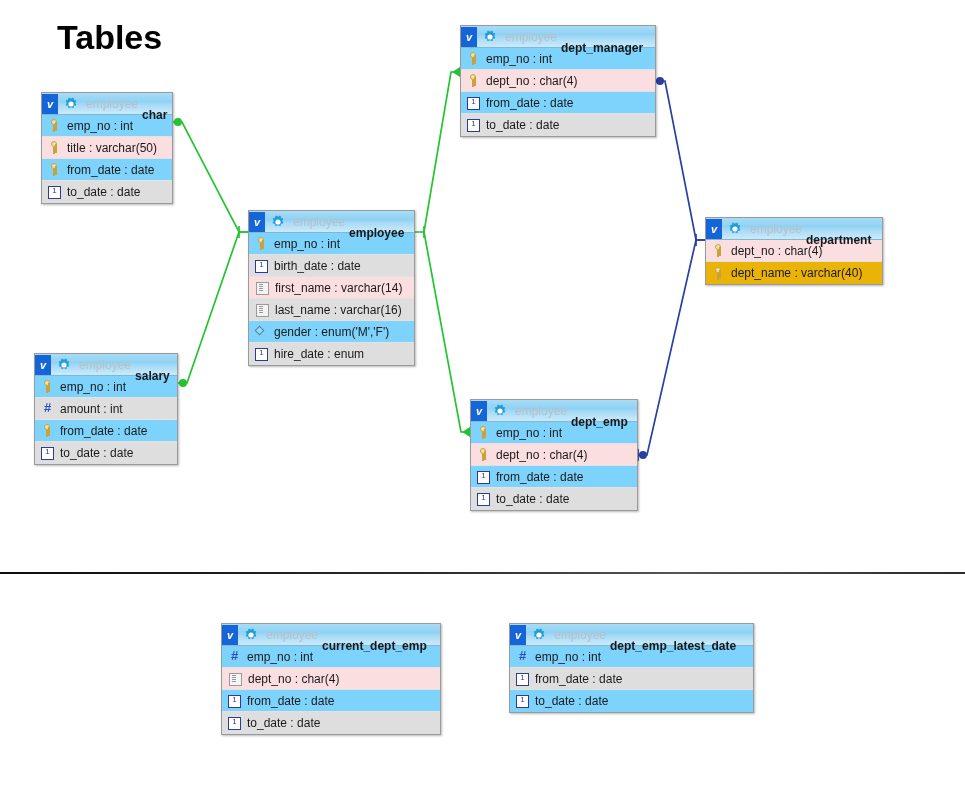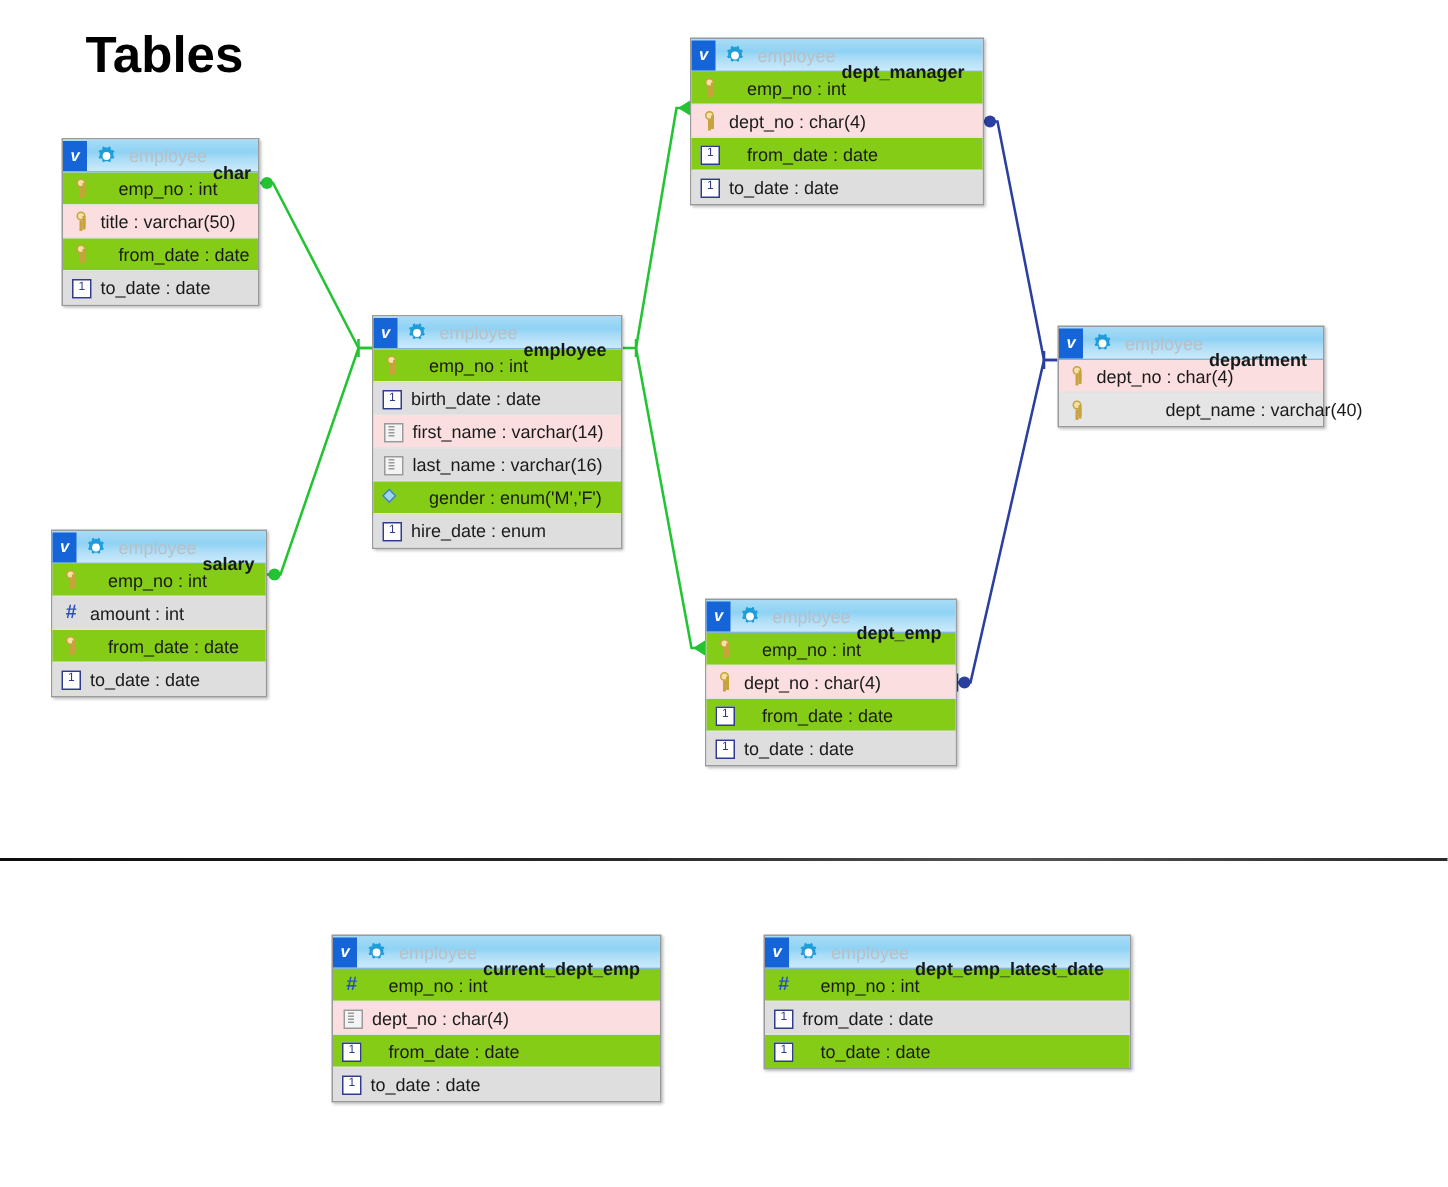--- a/index.html
+++ b/index.html
@@ -99,24 +99,24 @@
   .ent-row:last-child{border-bottom:none;}
   .ent-row .col-ico{
     flex:0 0 auto;
     width:13px;height:13px;
     margin-right:6px;
     position:relative;
   }
   .ent-row .col-txt{flex:1 1 auto;}
 
   
-  .r-white{background:#84cc16;gap:12px;}
+  .r-white{background:#7dd3fc;}
   .r-grey {background:#dedede;}
   .r-pink {background:#fbdfe0;align-items:center;}
-  .r-lgrey{background:#e5e5e5;gap:46px;}
+  .r-lgrey{background:#eab308;}
 
   
   
   .ico-key{
     width:13px;height:13px;
     position:relative;
   }
   .ico-key:before{
     content:"";position:absolute;left:3px;top:0px;
     width:6px;height:6px;border:1.6px solid #c8a23a;border-radius:50%;

